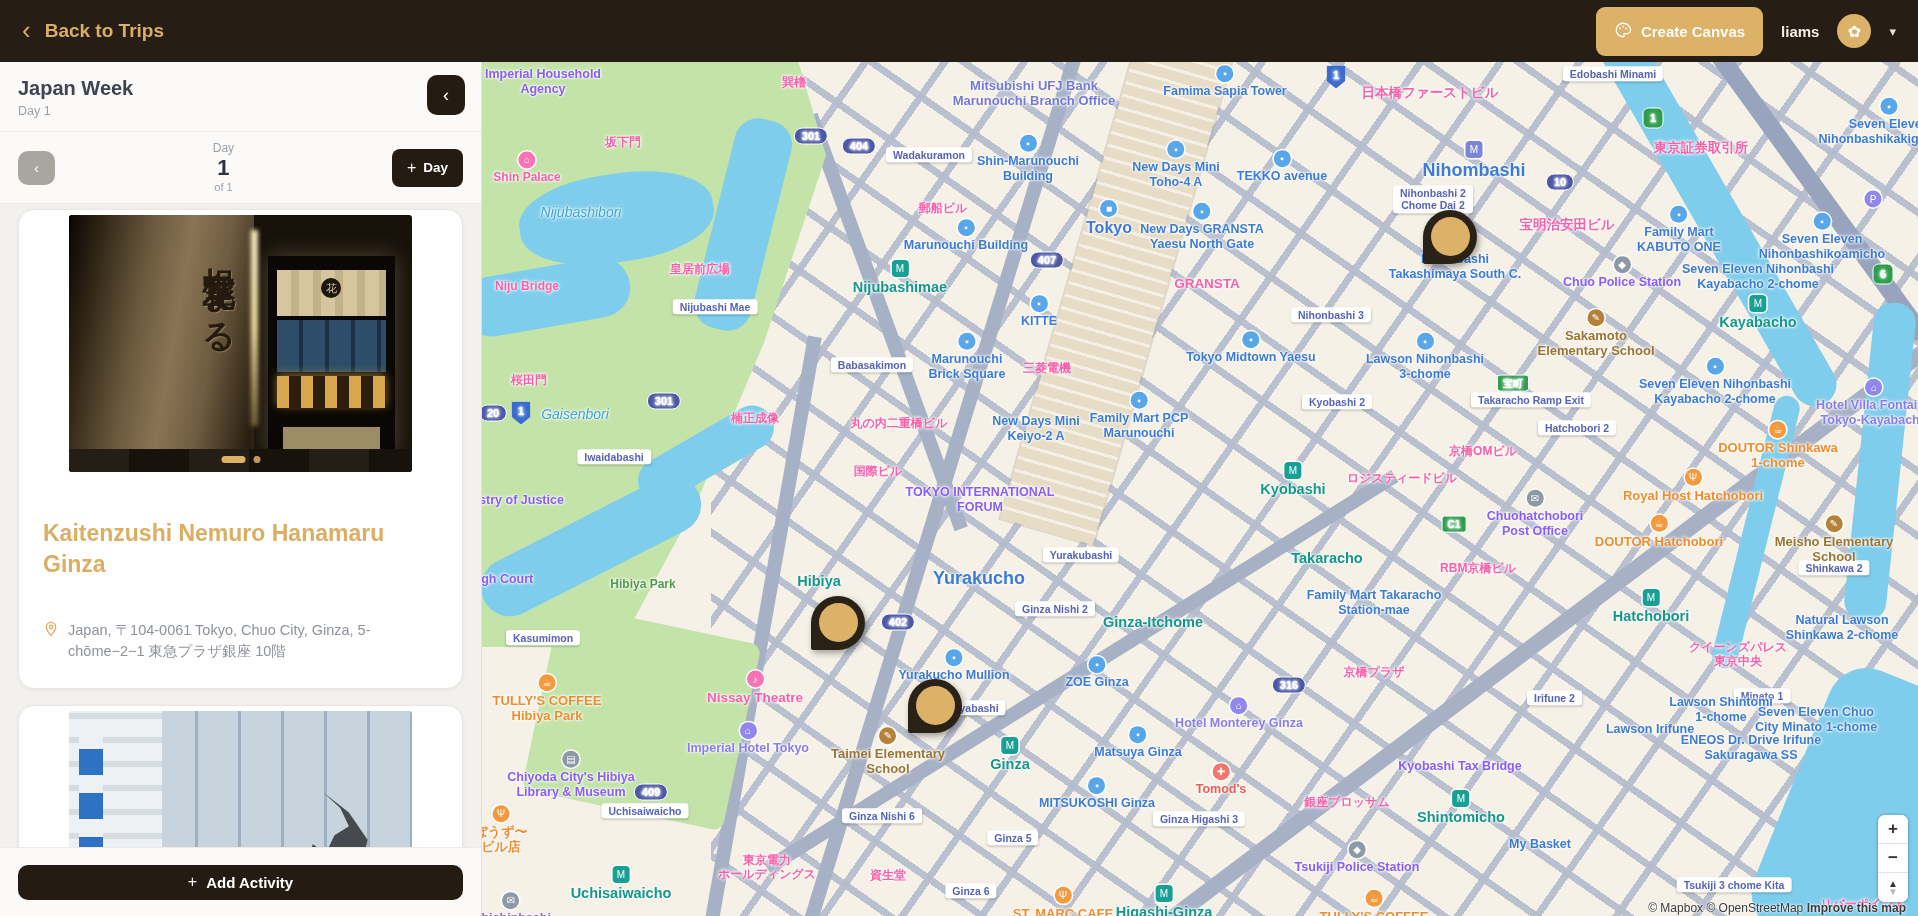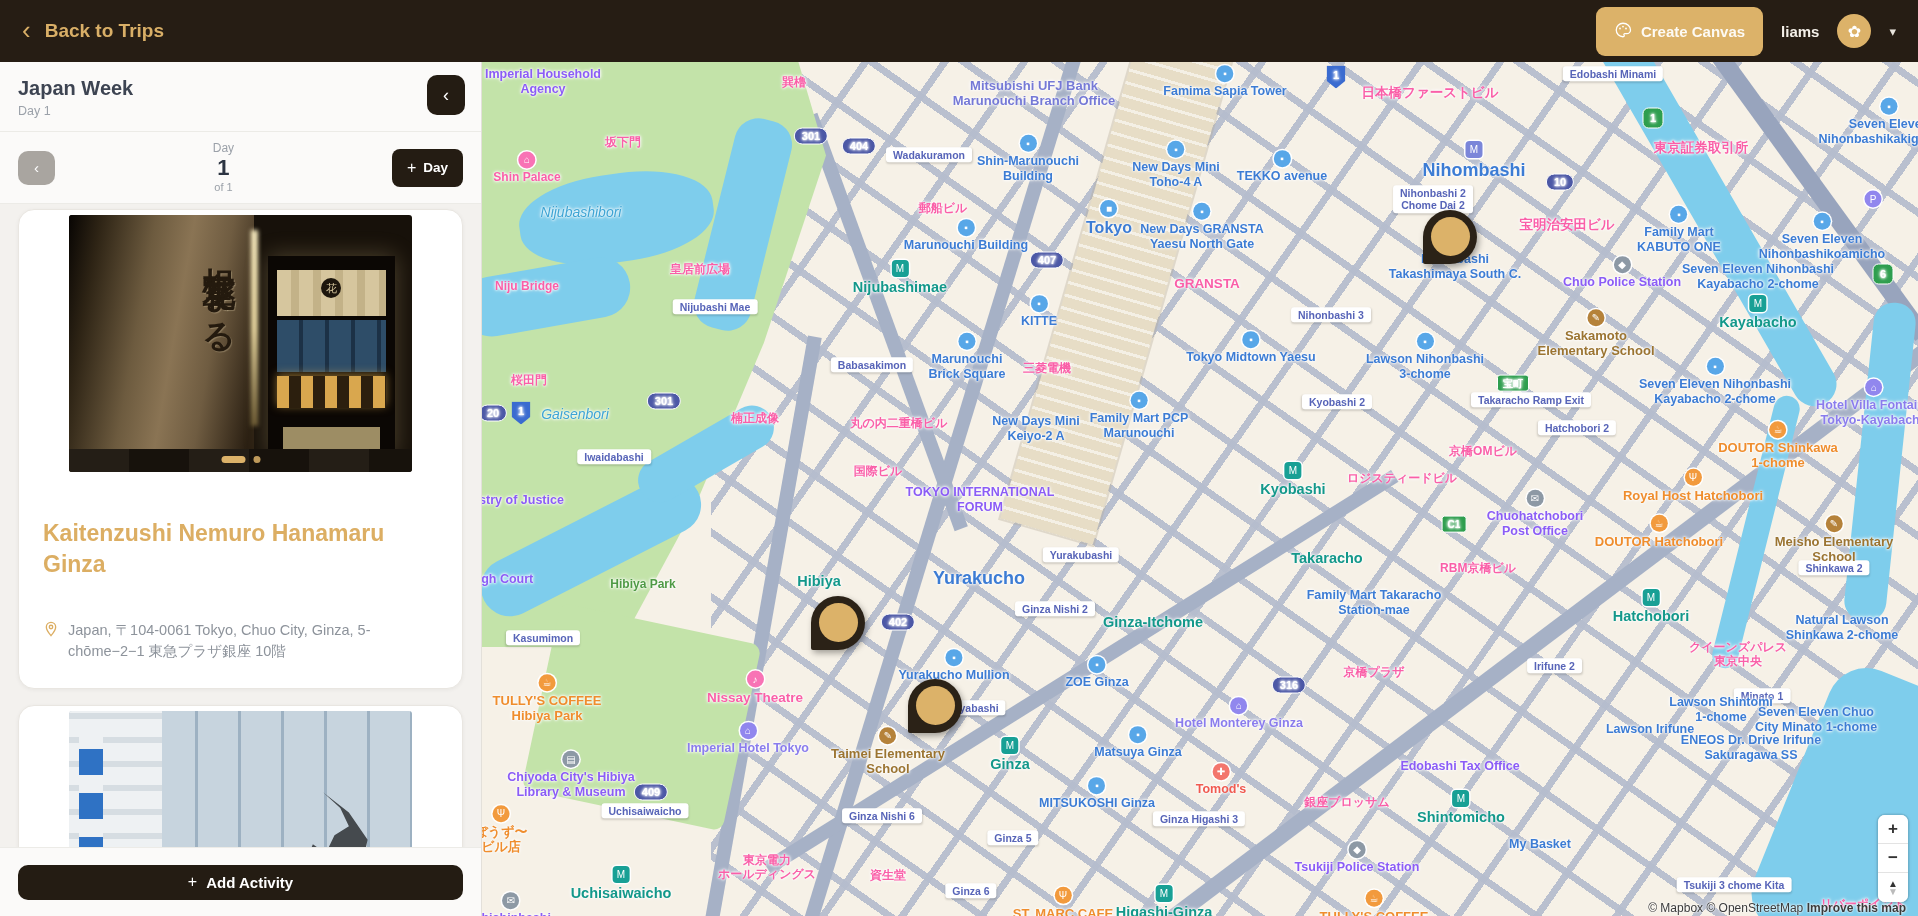--- a/index.html
+++ b/index.html
@@ -364,31 +364,31 @@
       <div class="lbl pill" style="left: 532px; top: 776px;"><span class="txt">Ginza 5</span></div>
       <div class="lbl pill" style="left: 490px; top: 829px;"><span class="txt">Ginza 6</span></div>
       <div class="lbl t-orange" style="left: 582px; top: 842px;"><span class="poi">Ψ</span><span class="txt">ST. MARC CAFE</span></div>
       <div class="lbl t-tealbig" style="left: 683px; top: 841px;"><span class="poi">M</span><span class="txt">Higashi-Ginza</span></div>
       <div class="lbl t-pink" style="left: 407px; top: 813px;"><span class="txt">資生堂</span></div>
       <div class="lbl t-pink" style="left: 286px; top: 805px;"><span class="txt">東京電力
 ホールディングス</span></div>
       <div class="lbl pill" style="left: 401px; top: 754px;"><span class="txt">Ginza Nishi 6</span></div>
       <div class="lbl t-gray" style="left: 876px; top: 796px;"><span class="poi">◆</span><span class="txt">Tsukiji Police Station</span></div>
       <div class="lbl t-orange" style="left: 893px; top: 845px;"><span class="poi">☕</span><span class="txt">TULLY'S COFFEE</span></div>
-      <div class="lbl t-gray" style="left: 979px; top: 704px;"><span class="txt">Edobashi Tax Office</span></div>
+      <div class="lbl t-gray" style="left: 979px; top: 704px;"><span class="txt">Kyobashi Tax Bridge</span></div>
       <div class="lbl t-tealbig" style="left: 980px; top: 746px;"><span class="poi">M</span><span class="txt">Shintomicho</span></div>
       <div class="lbl t-shop" style="left: 1059px; top: 738px; margin-top: 44px;"><span class="txt">My Basket</span></div>
       <div class="lbl pill" style="left: 1281px; top: 634px;"><span class="txt">Minato 1</span></div>
       <div class="lbl t-shop" style="left: 1240px; top: 648px;"><span class="txt">Lawson Shintomi
 1-chome</span></div>
       <div class="lbl t-shop" style="left: 1270px; top: 686px;"><span class="txt">ENEOS Dr. Drive Irifune
 Sakuragawa SS</span></div>
       <div class="lbl t-shop" style="left: 1335px; top: 658px;"><span class="txt">Seven Eleven Chuo
 City Minato 1-chome</span></div>
-      <div class="lbl pill" style="left: 1066px; top: 604px; padding-left: 15px;"><span class="txt">Irifune 2</span></div>
+      <div class="lbl pill" style="left: 1066px; top: 636px; padding-left: 15px;"><span class="txt">Irifune 2</span></div>
       <div class="lbl t-shop" style="left: 1169px; top: 667px;"><span class="txt">Lawson Irifune</span></div>
       <div class="lbl t-pink" style="left: 1257px; top: 592px;"><span class="txt">クイーンズパレス
 東京中央</span></div>
       <div class="lbl t-shop" style="left: 1361px; top: 566px;"><span class="txt">Natural Lawson
 Shinkawa 2-chome</span></div>
       <div class="lbl t-tealbig" style="left: 1170px; top: 545px;"><span class="poi">M</span><span class="txt">Hatchobori</span></div>
       <div class="lbl pill" style="left: 1353px; top: 506px;"><span class="txt">Shinkawa 2</span></div>
       <div class="lbl t-olive" style="left: 1353px; top: 478px;"><span class="poi">✎</span><span class="txt">Meisho Elementary
 School</span></div>
       <div class="lbl t-pink" style="left: 997px; top: 506px;"><span class="txt">RBM京橋ビル</span></div>

